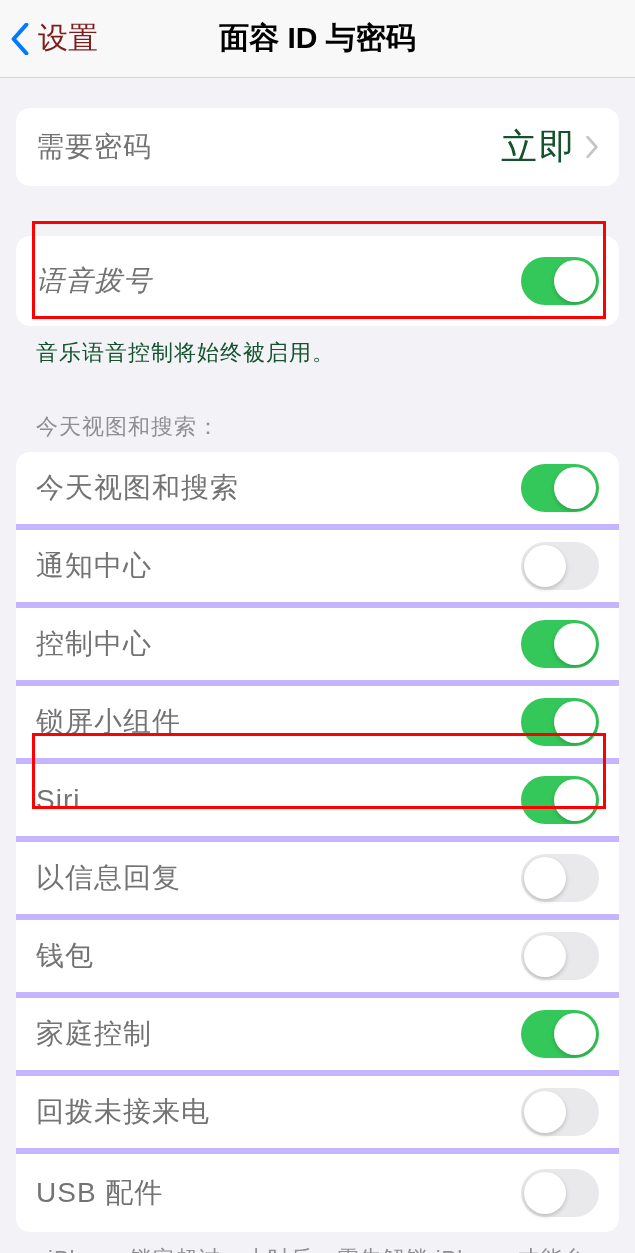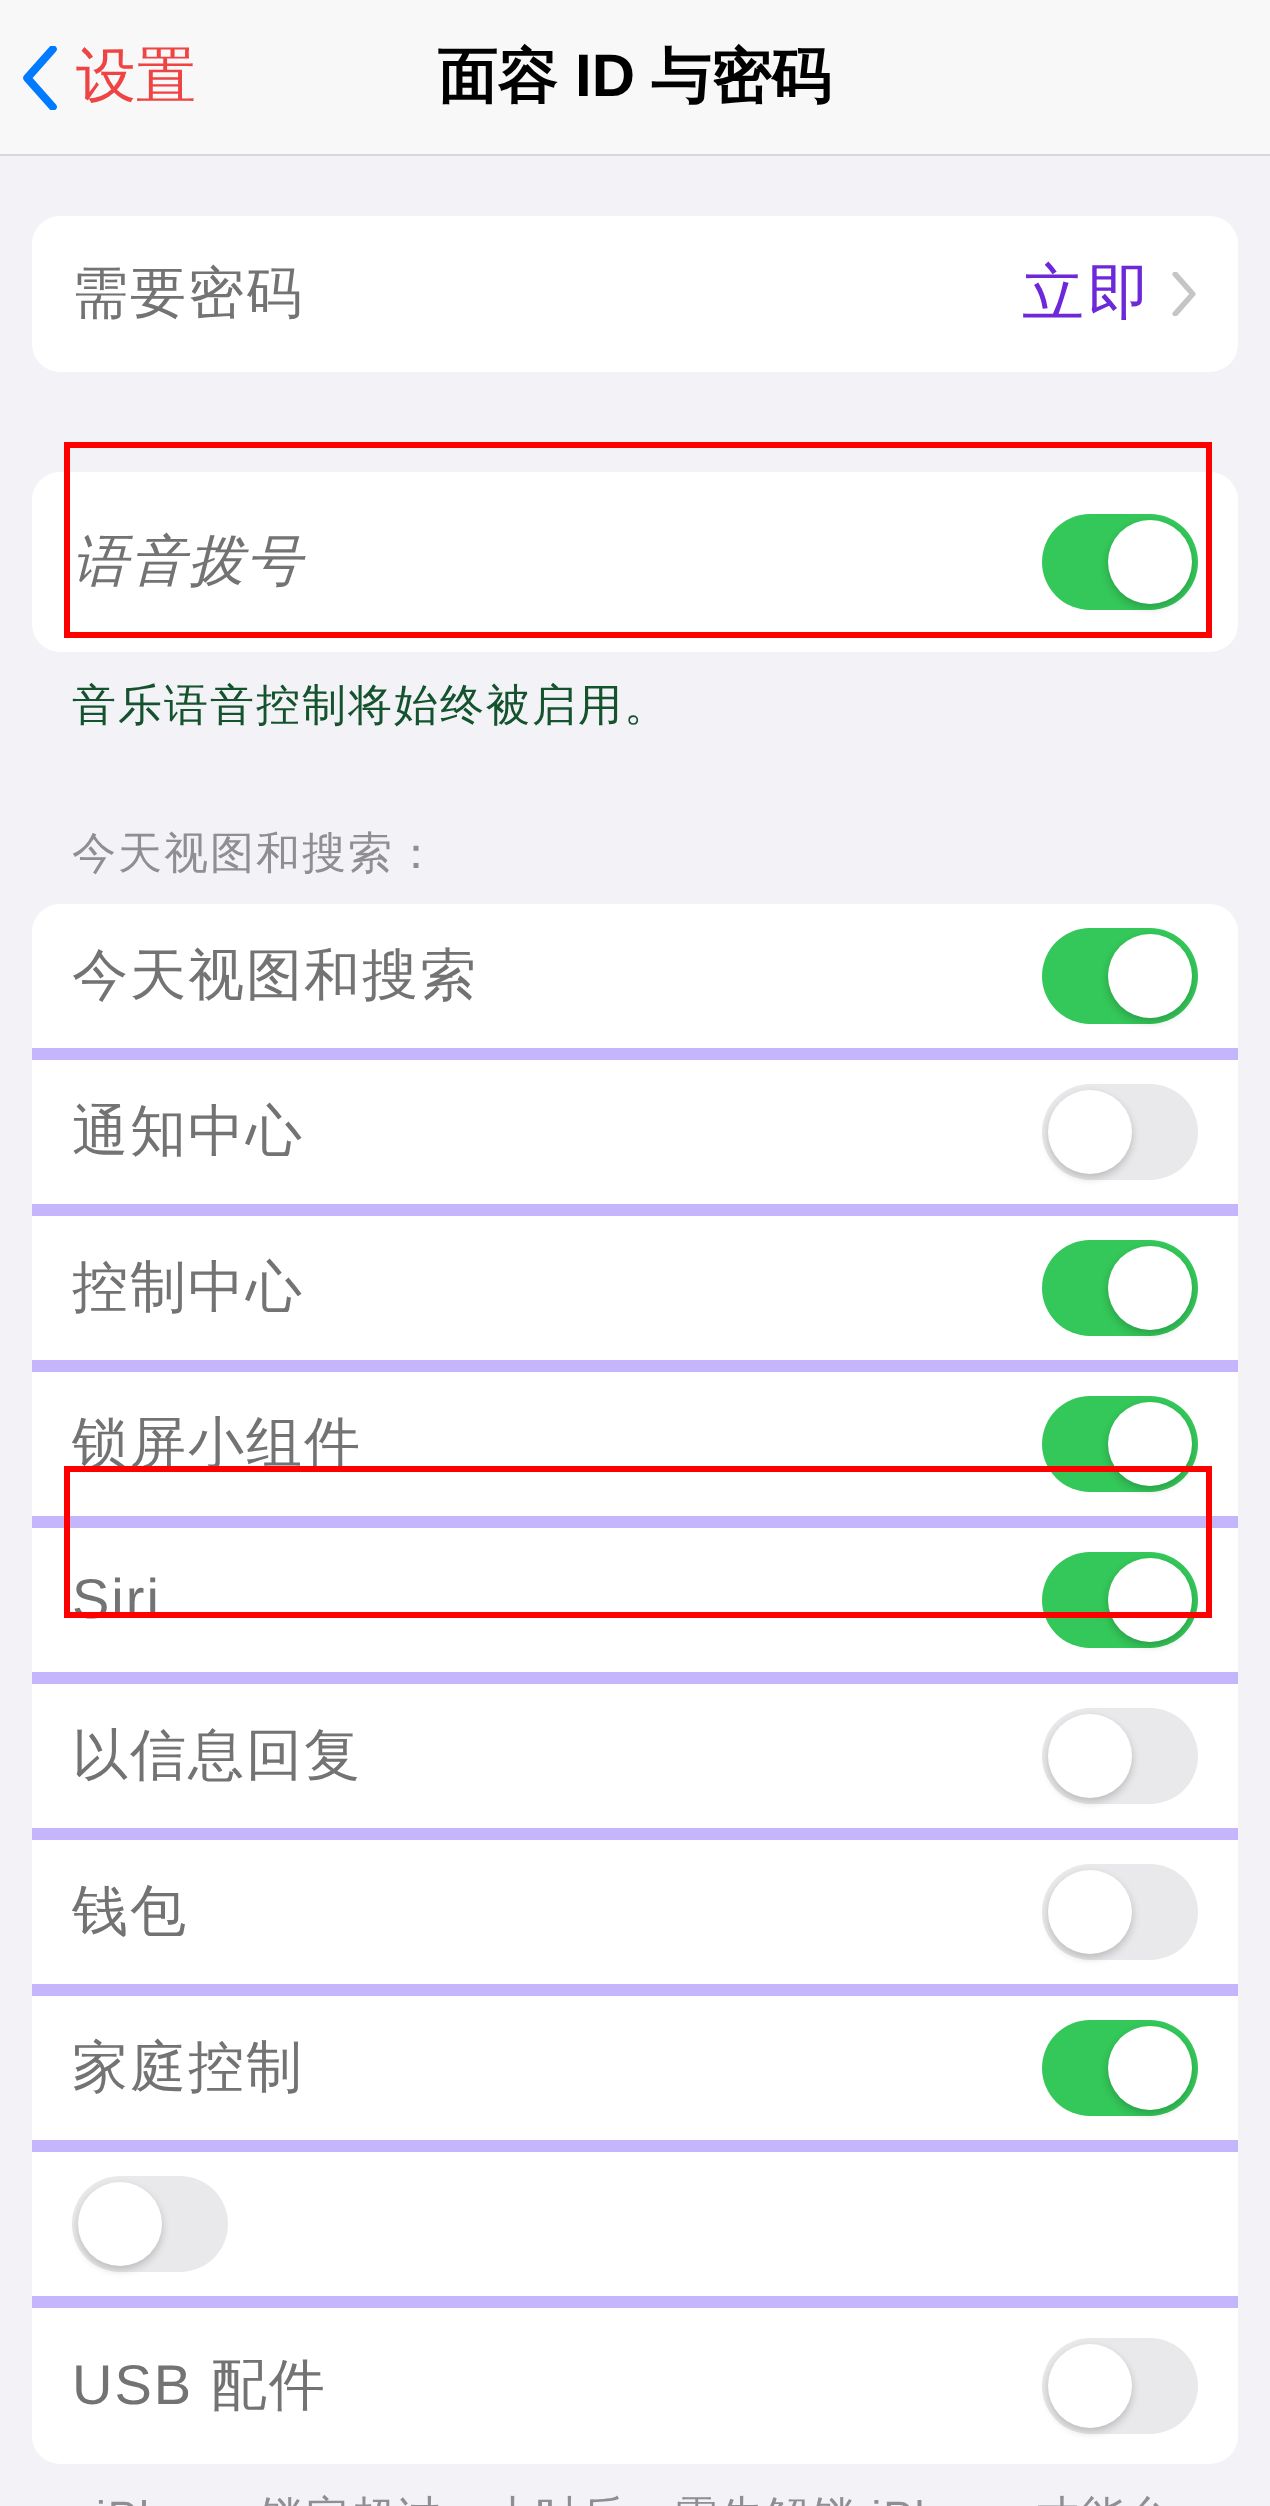--- a/index.html
+++ b/index.html
@@ -21,21 +21,21 @@
       display: flex;
       align-items: center;
       position: relative;
       border-bottom: 1px solid #d8d8dc;
     }
     .back-button {
       display: flex;
       align-items: center;
       position: absolute;
       left: 10px;
-      color: #ef4444;
+      color: #7f1d1d;
       font-size: 30px;
       cursor: pointer;
     }
     .chevron-left {
       width: 20px;
       height: 32px;
       margin-right: 8px;
     }
     .header-title {
       position: absolute;
@@ -69,22 +69,22 @@
     }
     .row:last-child {
       border-bottom: none;
     }
     .row-label {
       font-size: 28px;
       color: #737373;
       letter-spacing: 1px;
     }
     .row-value {
-      font-size: 31px;
-      color: #6d28d9;
+      font-size: 36px;
+      color: #14532d;
       margin-right: 8px;
       letter-spacing: 2px;
     }
     .row-right {
       display: flex;
       align-items: center;
     }
     .chevron-right {
       width: 14px;
       height: 22px;
@@ -242,20 +242,21 @@
           <div class="toggle-knob"></div>
         </div>
       </div>
       <div class="row">
         <span class="row-label">家庭控制</span>
         <div class="toggle toggle-on">
           <div class="toggle-knob"></div>
         </div>
       </div>
       <div class="row">
+        <span class="row-label">回拨未接来电</span>
         <div class="toggle toggle-off">
           <div class="toggle-knob"></div>
         </div>
       </div>
       <div class="row">
         <span class="row-label">USB 配件</span>
         <div class="toggle toggle-off">
           <div class="toggle-knob"></div>
         </div>
       </div>

